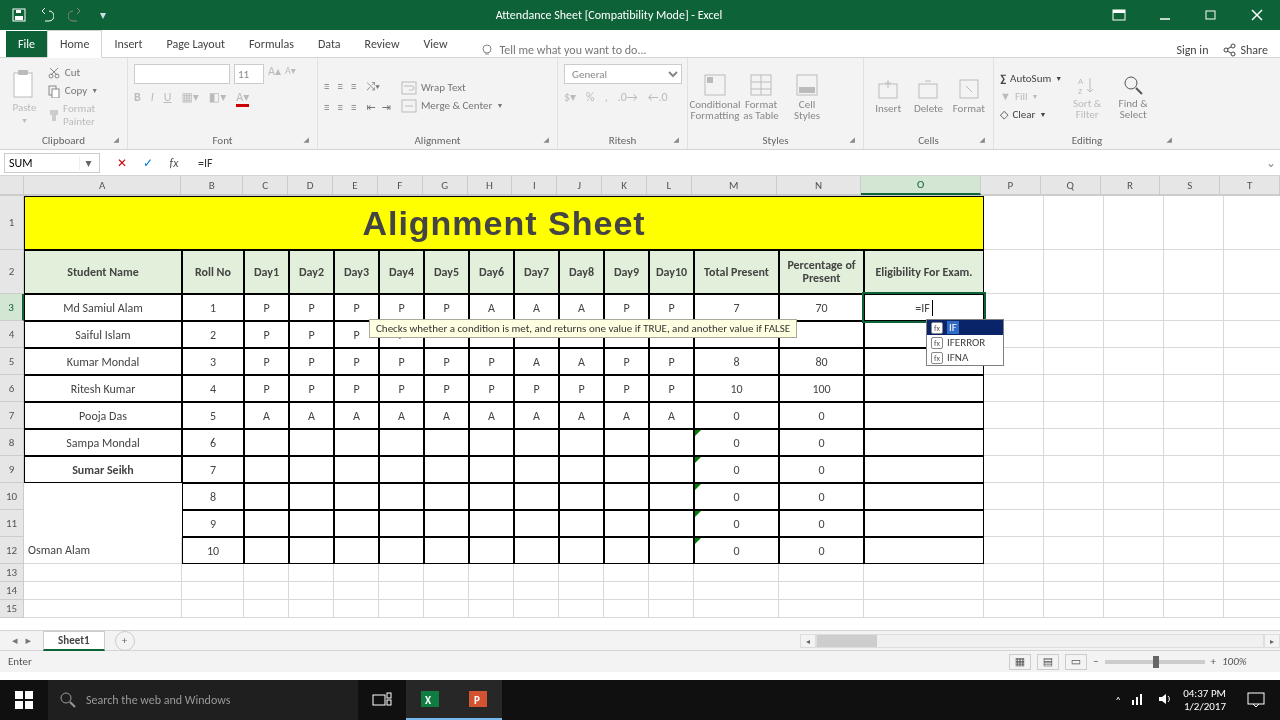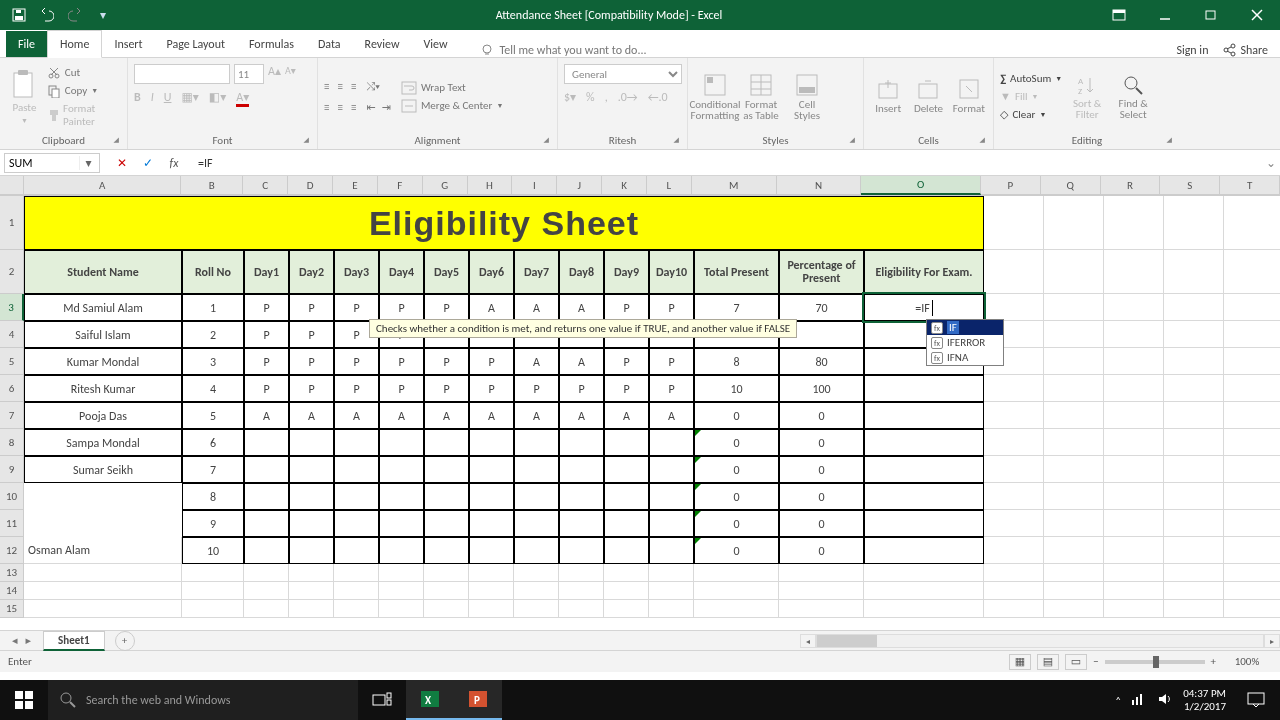--- a/index.html
+++ b/index.html
@@ -576,21 +576,21 @@
         <div class="cell " style="left: 580px; top: 404px; width: 45px; height: 18px;"></div>
         <div class="cell " style="left: 625px; top: 404px; width: 45px; height: 18px;"></div>
         <div class="cell " style="left: 670px; top: 404px; width: 85px; height: 18px;"></div>
         <div class="cell " style="left: 755px; top: 404px; width: 85px; height: 18px;"></div>
         <div class="cell " style="left: 840px; top: 404px; width: 120px; height: 18px;"></div>
         <div class="cell " style="left: 960px; top: 404px; width: 60px; height: 18px;"></div>
         <div class="cell " style="left: 1020px; top: 404px; width: 60px; height: 18px;"></div>
         <div class="cell " style="left: 1080px; top: 404px; width: 60px; height: 18px;"></div>
         <div class="cell " style="left: 1140px; top: 404px; width: 60px; height: 18px;"></div>
         <div class="cell " style="left: 1200px; top: 404px; width: 60px; height: 18px;"></div>
-        <div class="cell title-row tbl-border" style="left: 0px; top: 0px; width: 960px; height: 54px;">Eligibility Sheet</div>
+        <div class="cell title-row tbl-border" style="left: 0px; top: 0px; width: 960px; height: 54px;">Alignment Sheet</div>
         <div class="cell hdr-cell tbl-border" style="left: 0px; top: 54px; width: 158px; height: 44px; font-size: 12px; white-space: normal; text-align: center; line-height: 13px;">Student Name</div>
         <div class="cell hdr-cell tbl-border" style="left: 158px; top: 54px; width: 62px; height: 44px; font-size: 12px; white-space: normal; text-align: center; line-height: 13px;">Roll No</div>
         <div class="cell hdr-cell tbl-border" style="left: 220px; top: 54px; width: 45px; height: 44px; font-size: 12px; white-space: normal; text-align: center; line-height: 13px;">Day1</div>
         <div class="cell hdr-cell tbl-border" style="left: 265px; top: 54px; width: 45px; height: 44px; font-size: 12px; white-space: normal; text-align: center; line-height: 13px;">Day2</div>
         <div class="cell hdr-cell tbl-border" style="left: 310px; top: 54px; width: 45px; height: 44px; font-size: 12px; white-space: normal; text-align: center; line-height: 13px;">Day3</div>
         <div class="cell hdr-cell tbl-border" style="left: 355px; top: 54px; width: 45px; height: 44px; font-size: 12px; white-space: normal; text-align: center; line-height: 13px;">Day4</div>
         <div class="cell hdr-cell tbl-border" style="left: 400px; top: 54px; width: 45px; height: 44px; font-size: 12px; white-space: normal; text-align: center; line-height: 13px;">Day5</div>
         <div class="cell hdr-cell tbl-border" style="left: 445px; top: 54px; width: 45px; height: 44px; font-size: 12px; white-space: normal; text-align: center; line-height: 13px;">Day6</div>
         <div class="cell hdr-cell tbl-border" style="left: 490px; top: 54px; width: 45px; height: 44px; font-size: 12px; white-space: normal; text-align: center; line-height: 13px;">Day7</div>
         <div class="cell hdr-cell tbl-border" style="left: 535px; top: 54px; width: 45px; height: 44px; font-size: 12px; white-space: normal; text-align: center; line-height: 13px;">Day8</div>
@@ -685,21 +685,21 @@
         <div class="cell tbl-border" style="left: 355px; top: 233px; width: 45px; height: 27px;"></div>
         <div class="cell tbl-border" style="left: 400px; top: 233px; width: 45px; height: 27px;"></div>
         <div class="cell tbl-border" style="left: 445px; top: 233px; width: 45px; height: 27px;"></div>
         <div class="cell tbl-border" style="left: 490px; top: 233px; width: 45px; height: 27px;"></div>
         <div class="cell tbl-border" style="left: 535px; top: 233px; width: 45px; height: 27px;"></div>
         <div class="cell tbl-border" style="left: 580px; top: 233px; width: 45px; height: 27px;"></div>
         <div class="cell tbl-border" style="left: 625px; top: 233px; width: 45px; height: 27px;"></div>
         <div class="cell tbl-border" style="left: 670px; top: 233px; width: 85px; height: 27px;">0<div class="green-tri"></div></div>
         <div class="cell tbl-border" style="left: 755px; top: 233px; width: 85px; height: 27px;">0</div>
         <div class="cell tbl-border" style="left: 840px; top: 233px; width: 120px; height: 27px;"></div>
-        <div class="cell tbl-border" style="left: 0px; top: 260px; width: 158px; height: 27px; text-align: right;">Sumar Seikh</div>
+        <div class="cell tbl-border" style="left: 0px; top: 260px; width: 158px; height: 27px; text-align: right; font-weight: bold;">Sumar Seikh</div>
         <div class="cell tbl-border" style="left: 158px; top: 260px; width: 62px; height: 27px;">7</div>
         <div class="cell tbl-border" style="left: 220px; top: 260px; width: 45px; height: 27px;"></div>
         <div class="cell tbl-border" style="left: 265px; top: 260px; width: 45px; height: 27px;"></div>
         <div class="cell tbl-border" style="left: 310px; top: 260px; width: 45px; height: 27px;"></div>
         <div class="cell tbl-border" style="left: 355px; top: 260px; width: 45px; height: 27px;"></div>
         <div class="cell tbl-border" style="left: 400px; top: 260px; width: 45px; height: 27px;"></div>
         <div class="cell tbl-border" style="left: 445px; top: 260px; width: 45px; height: 27px;"></div>
         <div class="cell tbl-border" style="left: 490px; top: 260px; width: 45px; height: 27px;"></div>
         <div class="cell tbl-border" style="left: 535px; top: 260px; width: 45px; height: 27px;"></div>
         <div class="cell tbl-border" style="left: 580px; top: 260px; width: 45px; height: 27px;"></div>
@@ -790,21 +790,21 @@
   <span>Enter</span>
   <div class="right">
     <div class="view-btn">▦</div>
     <div class="view-btn">▤</div>
     <div class="view-btn">▭</div>
     <span>−</span>
     <div class="zoom-slider">
         <div class="zs-thumb"></div>
       </div>
     <span>+</span>
-    <span style="width:50px;text-align:center;">100%</span>
+    <span style="width:50px;text-align:left;font-style:italic;">100%</span>
   </div>
 </div>
 
 <div class="taskbar">
   <div class="start">
       <svg width="18" height="18">
         <rect x="0" y="0" width="8" height="8" fill="#fff"></rect>
         <rect x="10" y="0" width="8" height="8" fill="#fff"></rect>
         <rect x="0" y="10" width="8" height="8" fill="#fff"></rect>
         <rect x="10" y="10" width="8" height="8" fill="#fff"></rect>

